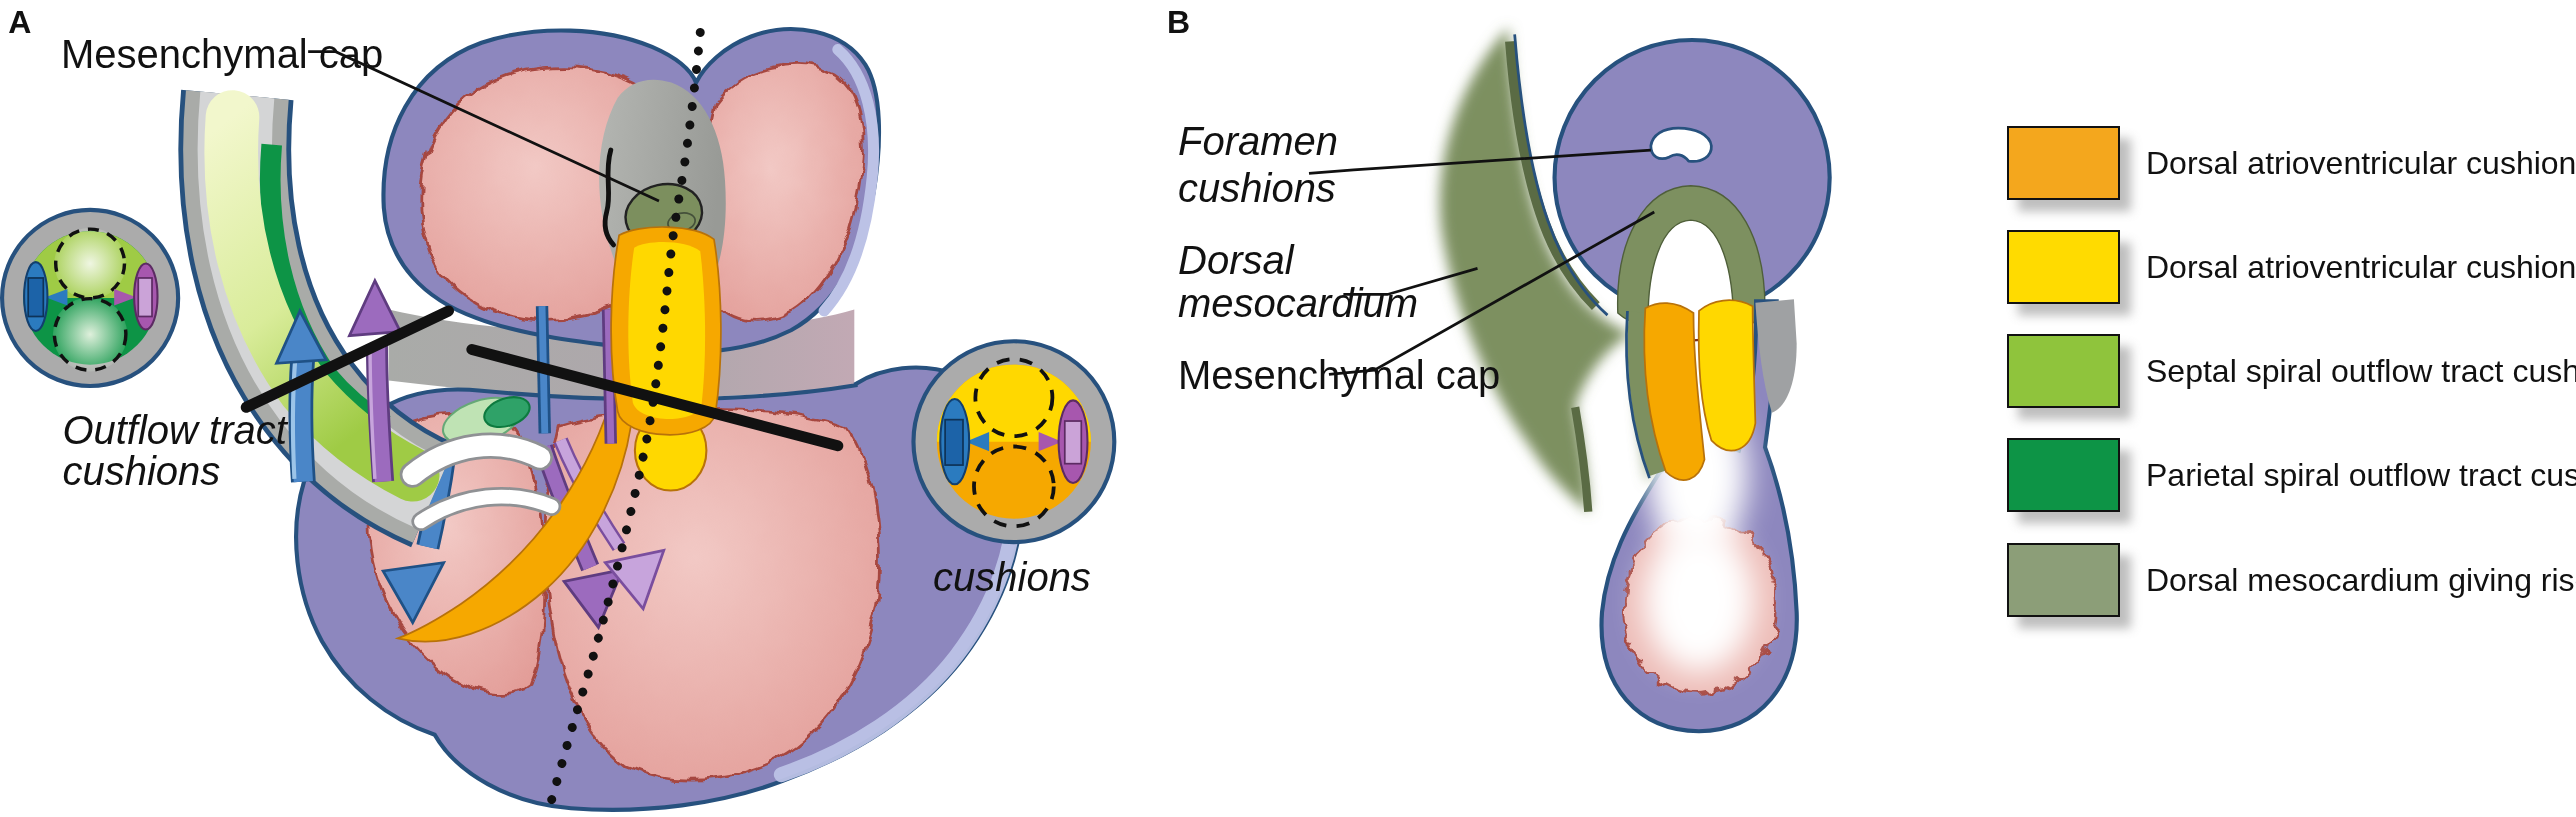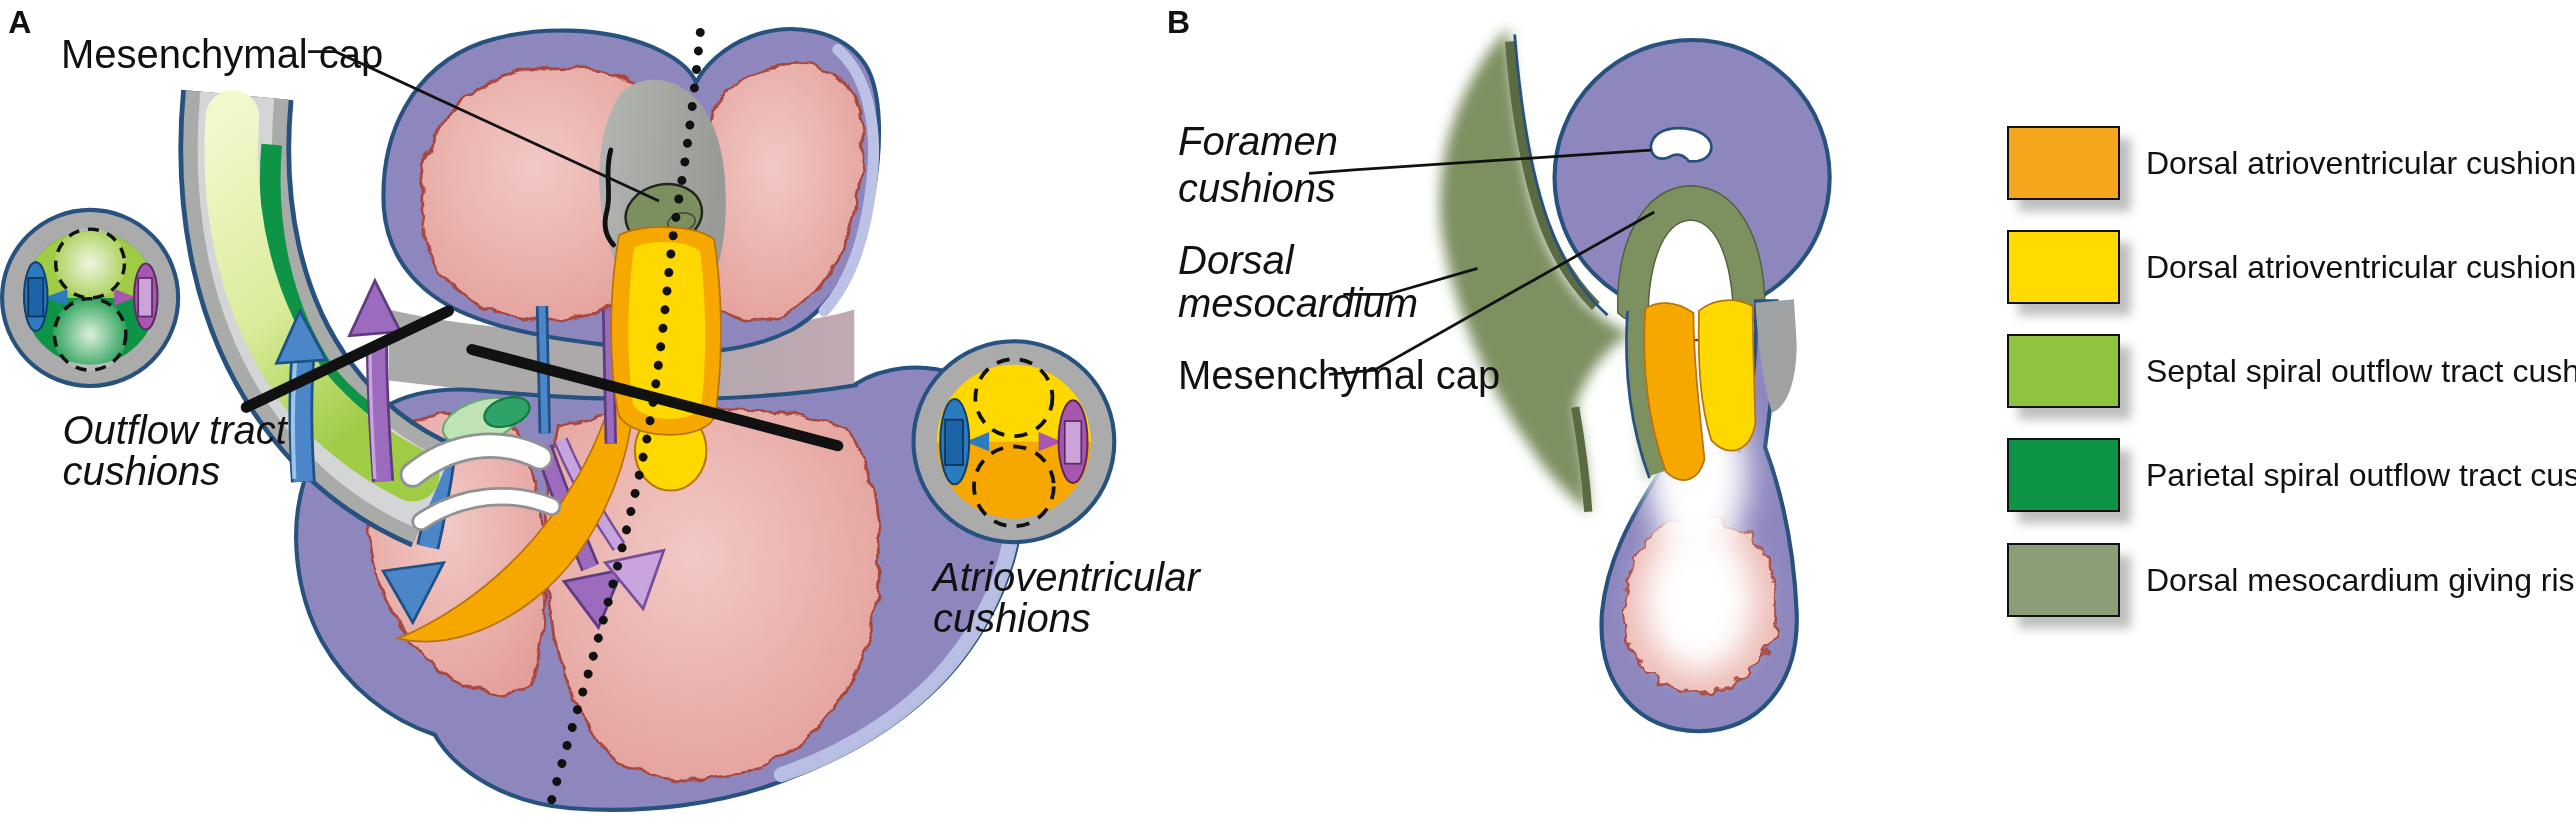--- a/index.html
+++ b/index.html
@@ -256,21 +256,20 @@
   <div class="lbl panel-letter" id="lbl-A">A</div>
 
   <div class="lbl" id="lbl-mesa">Mesenchymal cap</div>
 
   <div class="lbl" id="lbl-outflow">
     <span>Outflow tract</span>
     <span>cushions</span>
   </div>
 
   <div class="lbl" id="lbl-av">
-    <span>Atrioventricular</span>
     <span>cushions</span>
   </div>
 
   <div class="lbl panel-letter" id="lbl-B">B</div>
 
   <div class="lbl" id="lbl-foramen">
     <span>Foramen</span>
     <span>cushions</span>
   </div>
 

